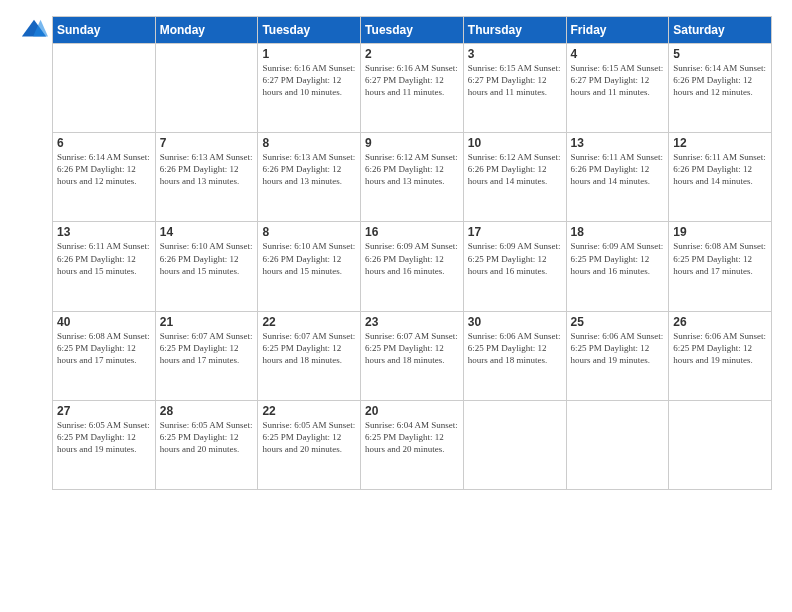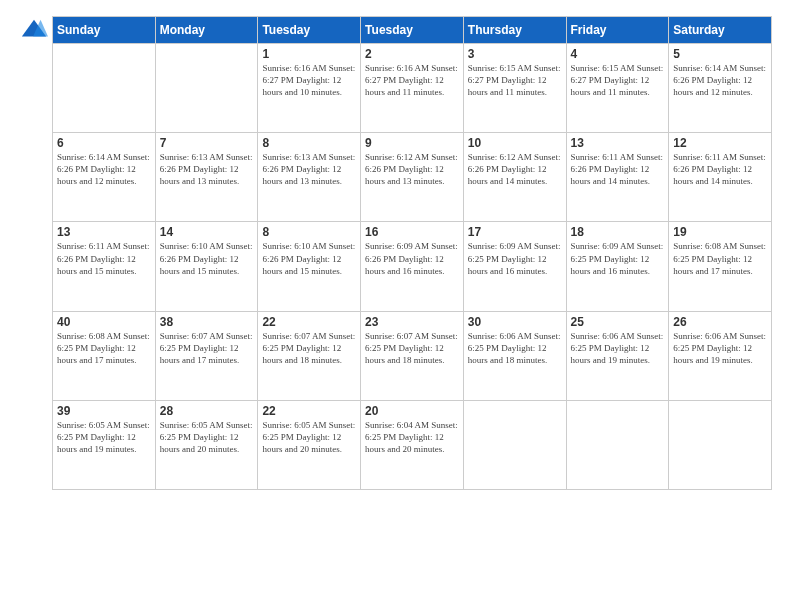--- a/index.html
+++ b/index.html
@@ -259,21 +259,21 @@
           </td>
         </tr>
         <tr>
           <td>
             <span class="day-num">40</span>
             <div class="day-detail">Sunrise: 6:08 AM
 Sunset: 6:25 PM
 Daylight: 12 hours and 17 minutes.</div>
           </td>
           <td>
-            <span class="day-num">38</span>
+            <span class="day-num">21</span>
             <div class="day-detail">Sunrise: 6:07 AM
 Sunset: 6:25 PM
 Daylight: 12 hours and 17 minutes.</div>
           </td>
           <td>
             <span class="day-num">22</span>
             <div class="day-detail">Sunrise: 6:07 AM
 Sunset: 6:25 PM
 Daylight: 12 hours and 18 minutes.</div>
           </td>
@@ -297,21 +297,21 @@
           </td>
           <td>
             <span class="day-num">26</span>
             <div class="day-detail">Sunrise: 6:06 AM
 Sunset: 6:25 PM
 Daylight: 12 hours and 19 minutes.</div>
           </td>
         </tr>
         <tr>
           <td>
-            <span class="day-num">39</span>
+            <span class="day-num">27</span>
             <div class="day-detail">Sunrise: 6:05 AM
 Sunset: 6:25 PM
 Daylight: 12 hours and 19 minutes.</div>
           </td>
           <td>
             <span class="day-num">28</span>
             <div class="day-detail">Sunrise: 6:05 AM
 Sunset: 6:25 PM
 Daylight: 12 hours and 20 minutes.</div>
           </td>

